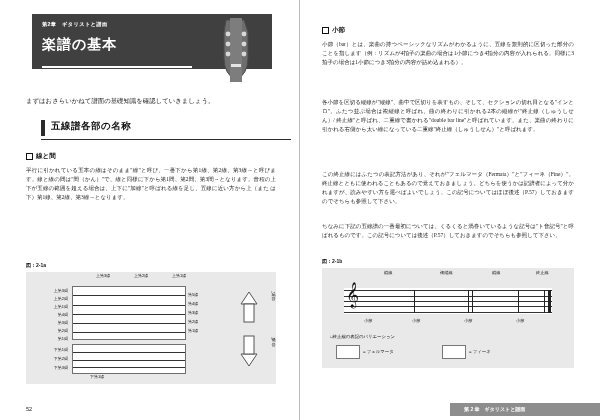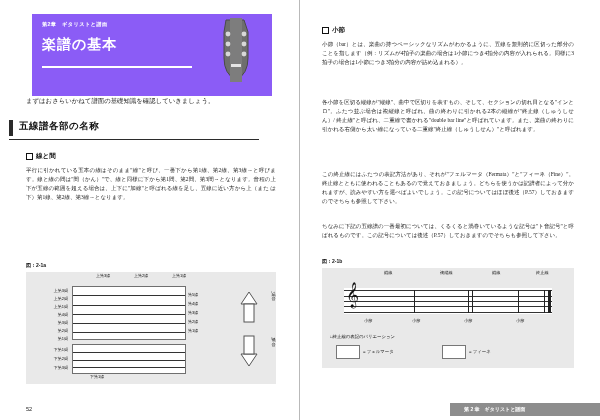--- a/index.html
+++ b/index.html
@@ -18,22 +18,22 @@
     position:relative;
     background:#ffffff;
     height:420px;
     box-sizing:border-box;
   }
   .page.left{width:300px;border-right:1px solid #b9b9b9;}
   .page.right{width:300px;}
 
   
   .chapter-head{
-    position:absolute;left:32px;top:14px;width:240px;height:82px;
-    background:#8b5cf6;
+    position:absolute;left:32px;top:14px;width:240px;height:55px;
+    background:#404040;
   }
   .chapter-head .ch-label{
     position:absolute;left:10px;top:7px;
     font-size:5.2px;color:#ffffff;letter-spacing:.4px;
     font-family:"Liberation Sans", sans-serif;font-weight:bold;
   }
   .chapter-head .ch-title{
     position:absolute;left:10px;top:22px;
     font-size:14px;color:#ffffff;font-weight:bold;letter-spacing:1px;
     font-family:"Liberation Sans", sans-serif;
@@ -44,21 +44,21 @@
   .guitar-head{
     position:absolute;right:8px;top:4px;width:60px;height:64px;
   }
 
   .intro-line{
     position:absolute;left:26px;top:96px;width:250px;
     font-size:6.4px;color:#1a1a1a;line-height:1.5;
   }
 
   .sec-title-wrap{
-    position:absolute;left:9px;top:120px;width:250px;height:22px;
+    position:absolute;left:41px;top:120px;width:250px;height:22px;
   }
   .sec-title-bar{
     position:absolute;left:0;top:0;width:4px;height:16px;background:#2b2b2b;
   }
   .sec-title{
     position:absolute;left:10px;top:0px;
     font-size:9.5px;font-weight:bold;color:#111;letter-spacing:.5px;
     font-family:"Liberation Sans", sans-serif;
   }
   .sec-underline{

